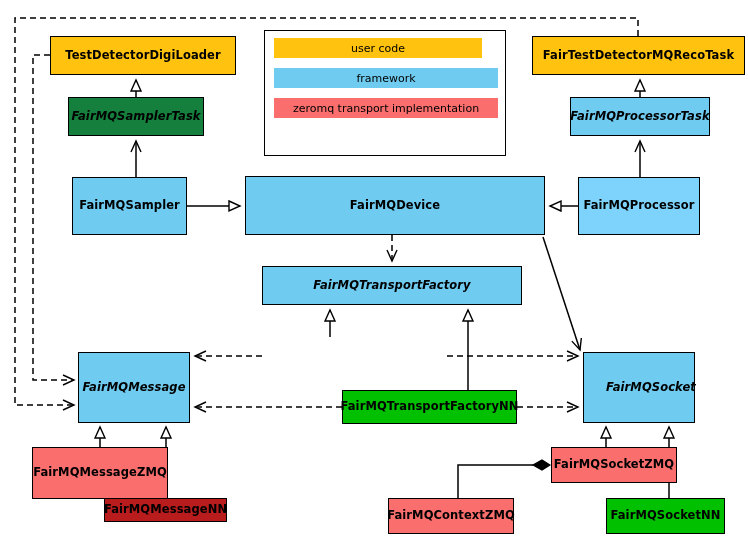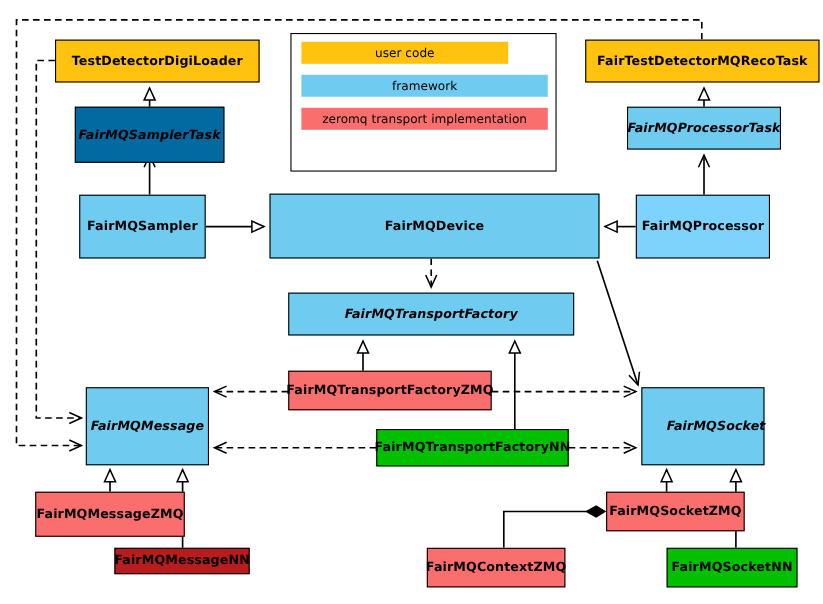--- a/index.html
+++ b/index.html
@@ -78,56 +78,55 @@
       <path d="M606,447 L606,427" marker-end="url(#hollowTri)"></path>
 
       <path d="M669,498 L669,427" marker-end="url(#hollowTri)"></path>
 
       <path d="M533,465 L458,465 L458,498" marker-start="url(#filledDiamond)"></path>
 
     </g>
   </svg>
 
   <div class="legend-box" style="left:264px;top:30px;width:242px;height:126px;">
-    <div class="legend-item" style="left:9px;top:7px;width:188px;height:20px;background:#FFC20E;">
+    <div class="legend-item" style="left:9px;top:7px;width:208px;height:20px;background:#FFC20E;">
       <span>user code</span>
     </div>
     <div class="legend-item" style="left:9px;top:37px;width:224px;height:20px;background:#6FCCF0;">
       <span>framework</span>
     </div>
     <div class="legend-item" style="left:9px;top:67px;width:224px;height:20px;background:#FA6E6E;">
       <span>zeromq transport implementation</span>
     </div>
   </div>
 
   <div class="node" style="left:50px;top:36px;width:186px;height:39px;background:#FFC20E;">TestDetectorDigiLoader</div>
 
-  <div class="node abstract" style="left:68px;top:97px;width:136px;height:51px;background:#0369a1;">FairMQSamplerTask</div>
+  <div class="node abstract" style="left:68px;top:97px;width:136px;height:39px;background:#15803d;">FairMQSamplerTask</div>
 
   <div class="node" style="left:72px;top:177px;width:115px;height:58px;background:#6FCCF0;">FairMQSampler</div>
 
   <div class="node" style="left:245px;top:176px;width:300px;height:59px;background:#6FCCF0;">FairMQDevice</div>
 
   <div class="node" style="left:578px;top:177px;width:122px;height:58px;background:#7dd3fc;">FairMQProcessor</div>
 
   <div class="node" style="left:532px;top:36px;width:213px;height:39px;background:#FFC20E;">FairTestDetectorMQRecoTask</div>
 
   <div class="node abstract" style="left:570px;top:97px;width:140px;height:39px;background:#6FCCF0;">FairMQProcessorTask</div>
 
   <div class="node abstract" style="left:262px;top:266px;width:260px;height:39px;background:#6FCCF0;">FairMQTransportFactory</div>
 
-  <div class="node" style="left:262px;top:337px;width:185px;height:36px;background:#FA6E6E;">FairMQTransportFactoryZMQ</div>
 
   <div class="node" style="left:342px;top:390px;width:175px;height:34px;background:#00C000;">FairMQTransportFactoryNN</div>
 
   <div class="node abstract" style="left:78px;top:352px;width:112px;height:71px;background:#6FCCF0;">FairMQMessage</div>
 
   <div class="node abstract" style="left:583px;top:352px;width:112px;height:71px;background:#6FCCF0;padding-left:24px;">FairMQSocket</div>
 
-  <div class="node" style="left:32px;top:447px;width:136px;height:41px;background:#FA6E6E;">FairMQMessageZMQ</div>
+  <div class="node" style="left:32px;top:447px;width:136px;height:52px;background:#FA6E6E;">FairMQMessageZMQ</div>
 
   <div class="node" style="left:104px;top:498px;width:123px;height:24px;background:#b91c1c;">FairMQMessageNN</div>
 
   <div class="node" style="left:388px;top:498px;width:126px;height:36px;background:#FA6E6E;">FairMQContextZMQ</div>
 
   <div class="node" style="left:551px;top:447px;width:126px;height:36px;background:#FA6E6E;">FairMQSocketZMQ</div>
 
   <div class="node" style="left:606px;top:498px;width:119px;height:36px;background:#00C000;">FairMQSocketNN</div>
 
 </div>

